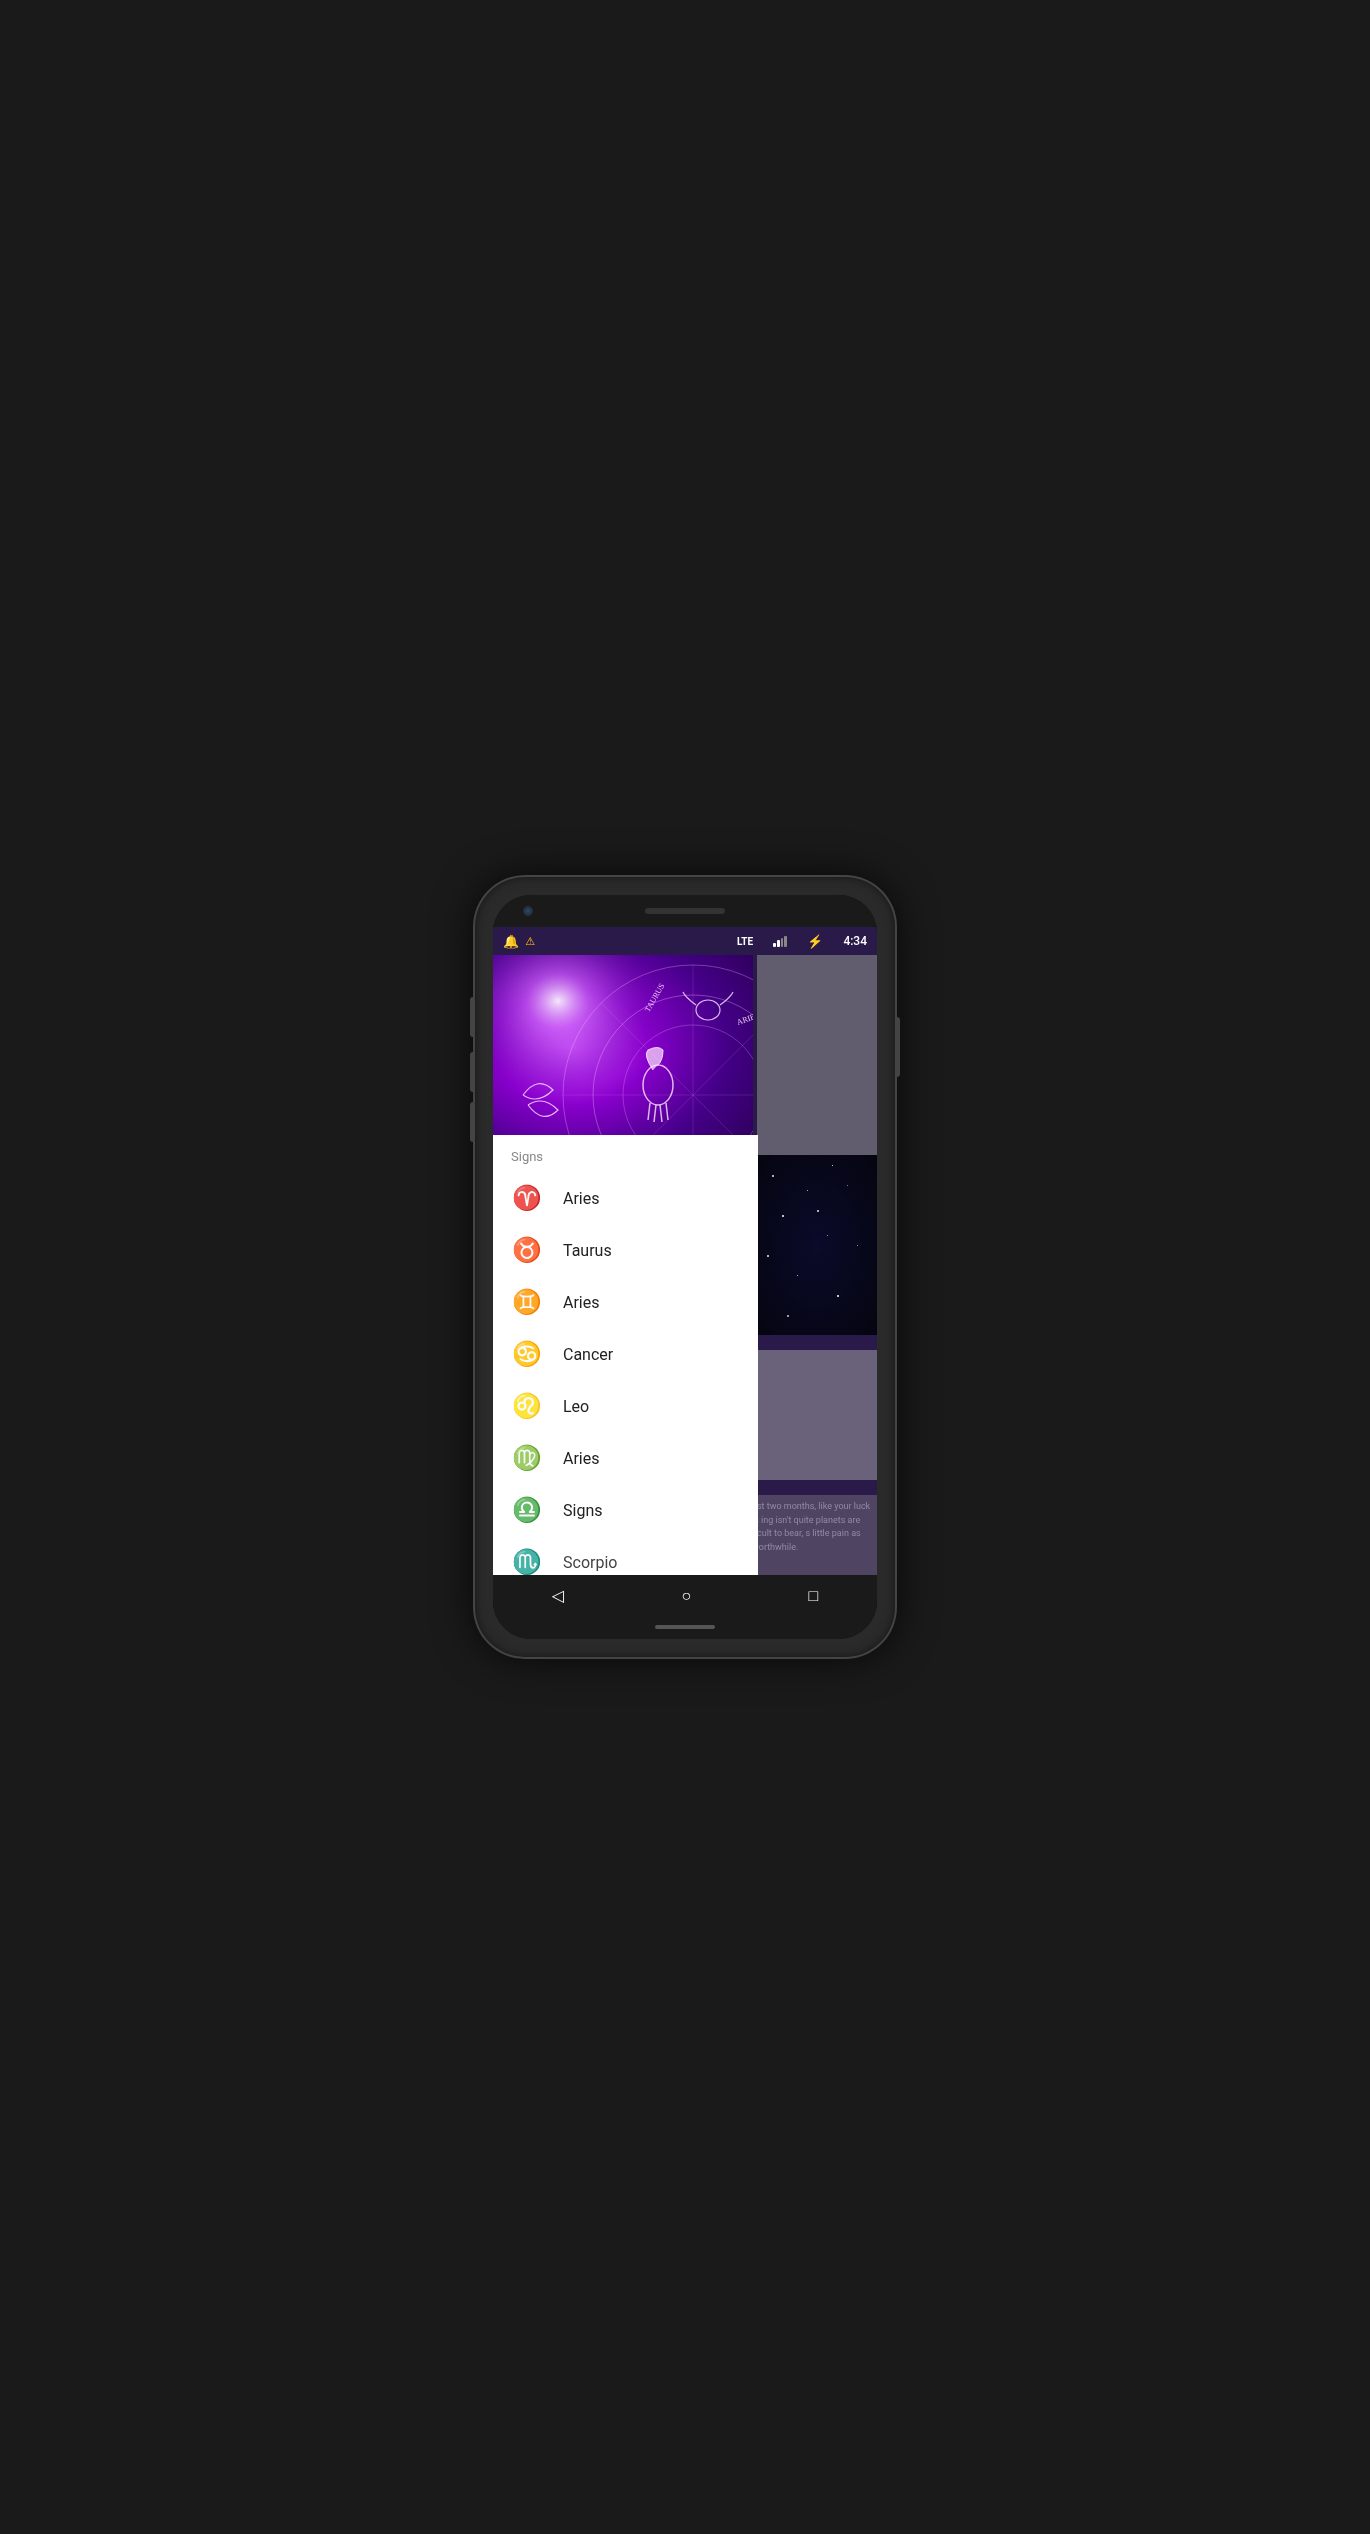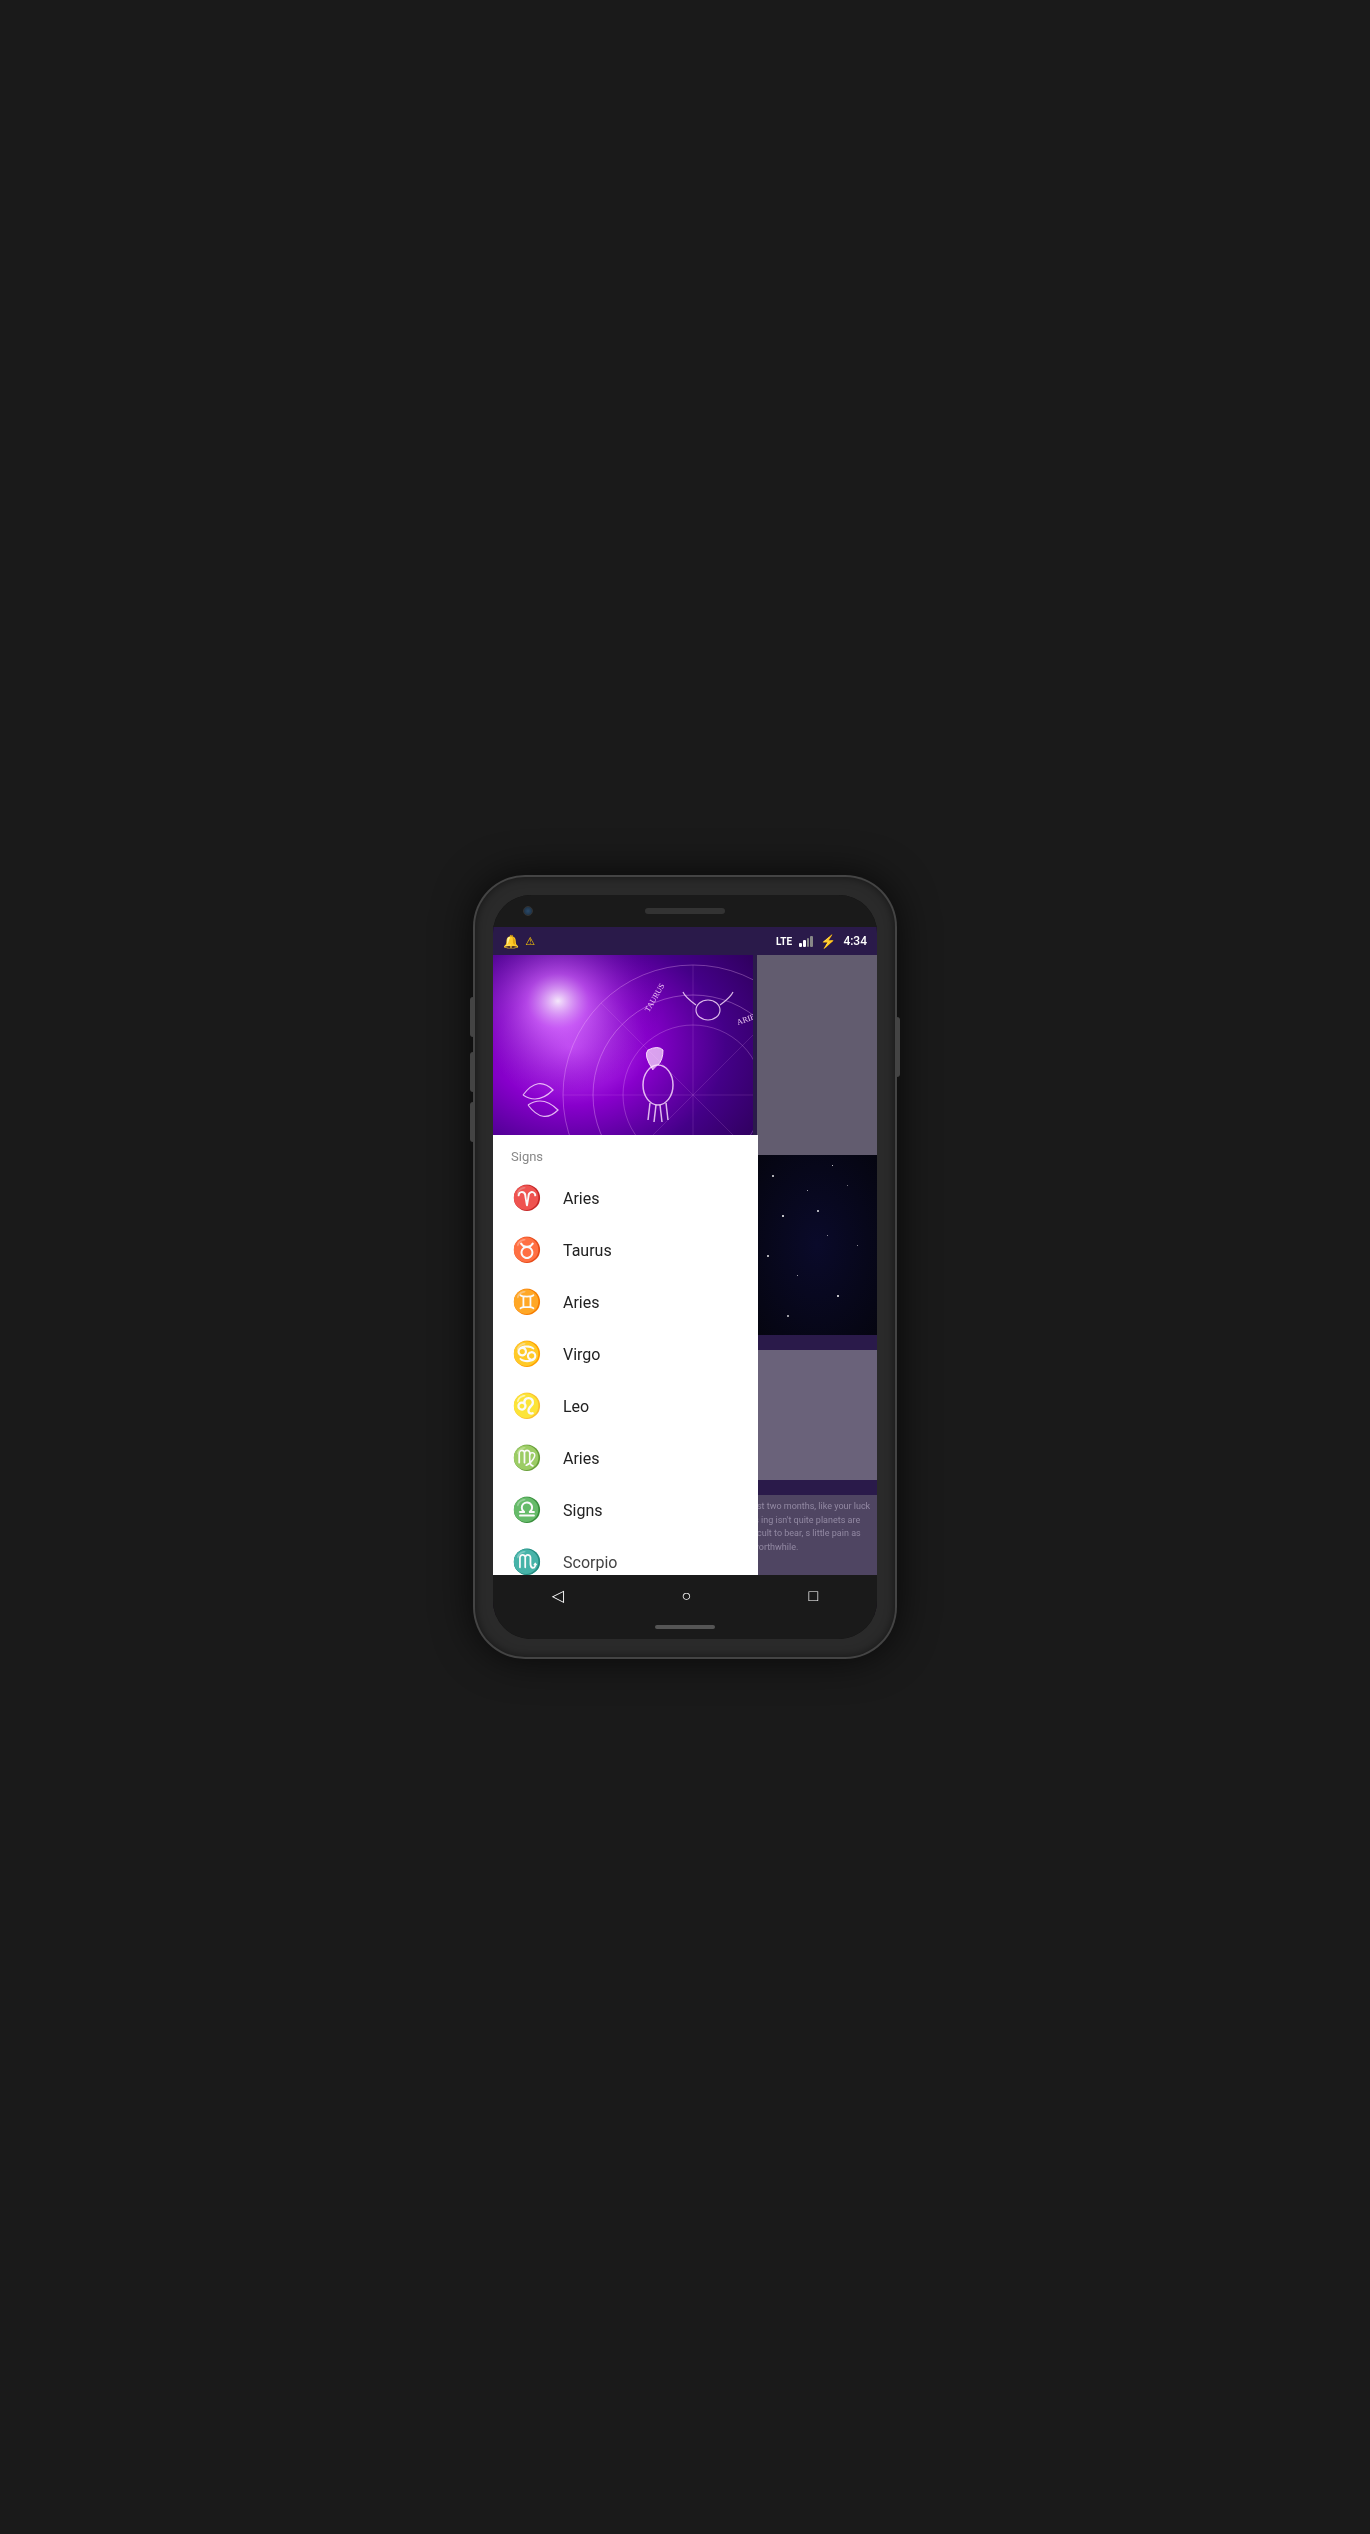--- a/index.html
+++ b/index.html
@@ -111,21 +111,21 @@
 
     .status-left {
       display: flex;
       align-items: center;
       gap: 6px;
     }
 
     .status-right {
       display: flex;
       align-items: center;
-      gap: 7px;
+      gap: 20px;
       font-size: 11px;
       color: white;
     }
 
     .bell-icon {
       font-size: 13px;
       color: white;
     }
 
     .warning-icon {
@@ -484,21 +484,21 @@
             <span class="sign-name">Taurus</span>
           </div>
 
           <div class="drawer-item">
             <span class="sign-symbol">♊</span>
             <span class="sign-name">Aries</span>
           </div>
 
           <div class="drawer-item">
             <span class="sign-symbol">♋</span>
-            <span class="sign-name">Virgo</span>
+            <span class="sign-name">Cancer</span>
           </div>
 
           <div class="drawer-item">
             <span class="sign-symbol">♌</span>
             <span class="sign-name">Leo</span>
           </div>
 
           <div class="drawer-item">
             <span class="sign-symbol">♍</span>
             <span class="sign-name">Aries</span>

